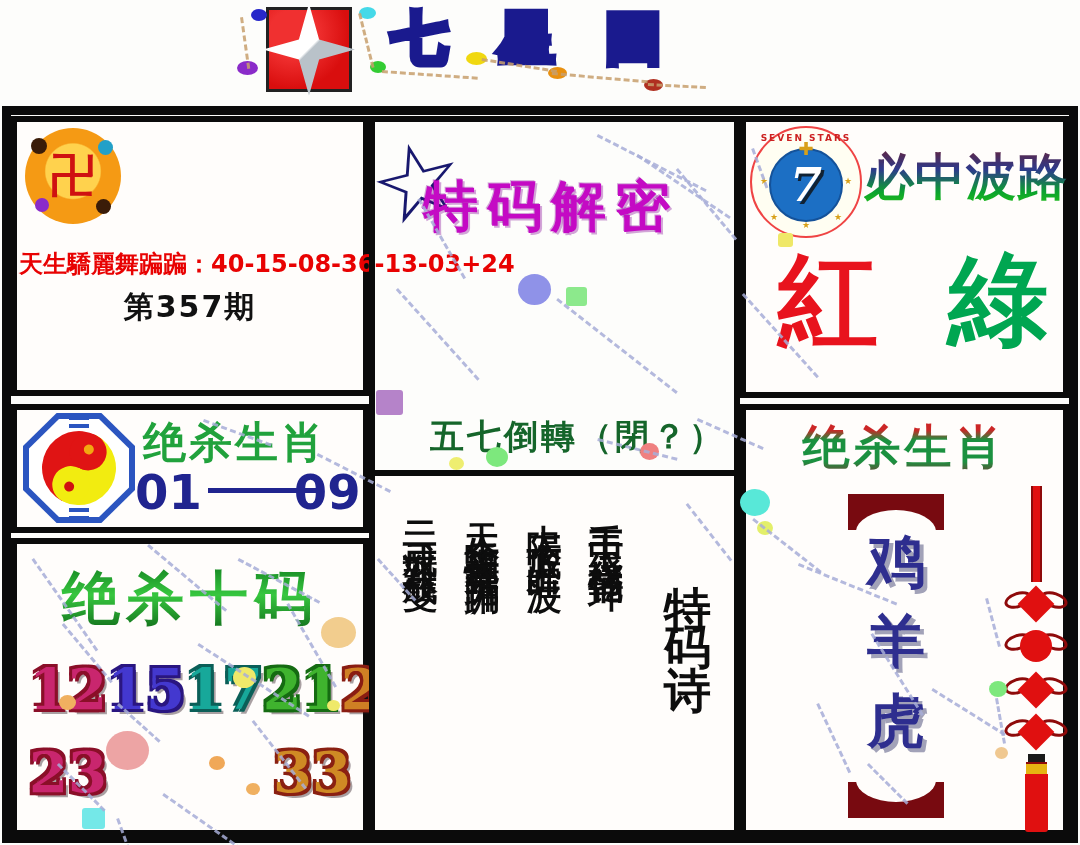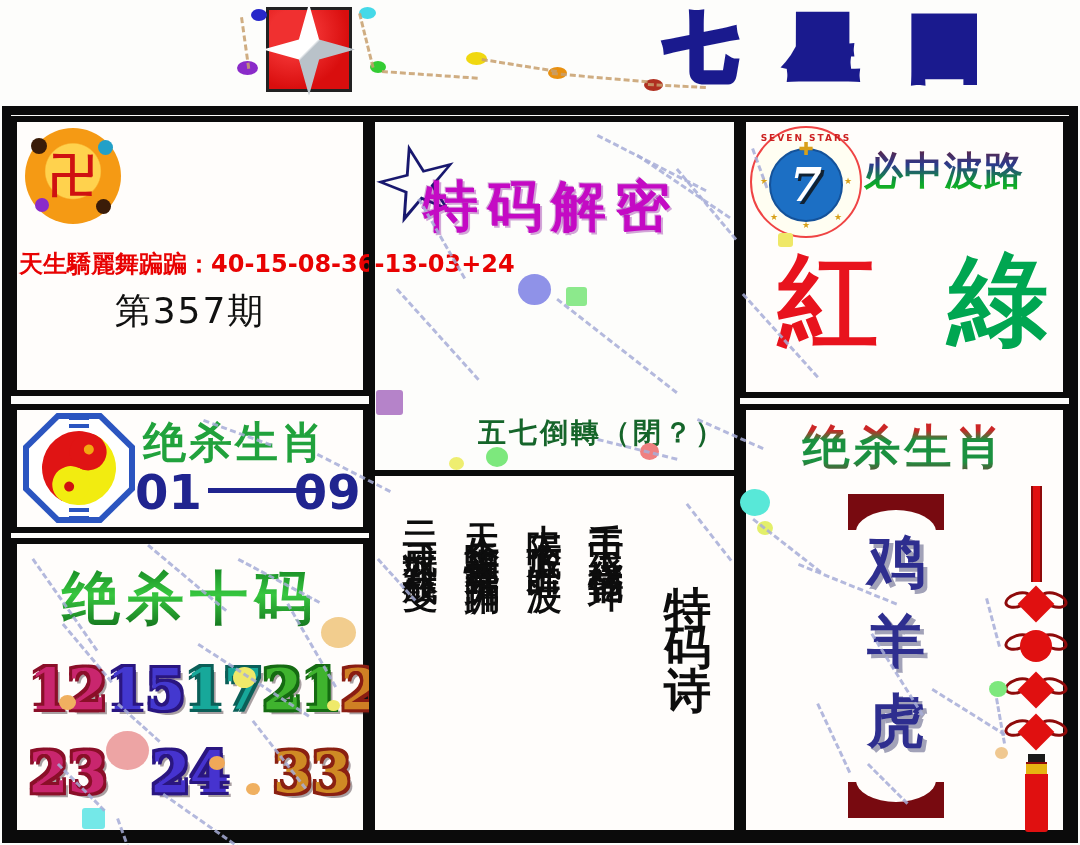--- a/index.html
+++ b/index.html
@@ -9,67 +9,67 @@
 
   
   #star-logo { position:absolute; left:266px; top:7px; width:86px; height:85px;
     background:#e01414; border:3px solid #222; z-index:2;
     background:radial-gradient(circle at 30% 30%, #f03030 0 30%, #d90e0e 70%);}
   #star-logo .spark { position:absolute; left:50%; top:50%; width:92px; height:92px;
     transform:translate(-50%,-50%);
     background:linear-gradient(135deg,#ffffff 0 49%,#b9c2c9 51%);
     clip-path:polygon(50% 0,61% 39%,100% 50%,61% 61%,50% 100%,39% 61%,0 50%,39% 39%); }
   #main-title { position:absolute; left:392px; top:2px; width:640px; z-index:2;
-    font-size:70px; font-weight:bold; letter-spacing:52px; white-space:nowrap;
+    font-size:55px; font-weight:bold; letter-spacing:52px; white-space:nowrap;
     color:#ffffff; -webkit-text-stroke:7px #1a1a8e;
-    text-shadow:0 0 1px #1a1a8e;text-align:right; }
+    text-shadow:0 0 1px #1a1a8e; }
 
   
   #frame { position:absolute; left:2px; top:106px; width:1076px; height:737px;
     border:9px solid #0b0b0b; z-index:1; }
 
   .panel { position:absolute; background:#fffdfb; border:6px solid #0b0b0b; z-index:1; }
 
   
   #box-results { left:11px; top:116px; width:358px; height:280px; }
   #wan-icon { position:absolute; left:8px; top:6px; width:96px; height:96px; border-radius:50%;
     background:radial-gradient(circle at 50% 45%, #ffd24d 0 38%, #f59a14 40% 72%, #e07c0a 100%);
     display:flex; align-items:center; justify-content:center; }
   #wan-icon .wan { font-size:46px; font-weight:bold; color:#cf1111; }
   .wan-dot { position:absolute; border-radius:50%; }
   #last-result { position:absolute; left:2px; top:126px; width:352px; white-space:nowrap;
     font-size:24px; font-weight:bold; color:#e80202; letter-spacing:0px; }
   #issue-no { position:absolute; left:0; top:165px; width:100%; text-align:center;
-    font-size:36px; color:#111; letter-spacing:2px; }
+    font-size:30px; color:#111; letter-spacing:2px;font-weight:bold; }
 
   
   #box-decode { left:369px; top:116px; width:371px; height:354px; border-bottom:none; background:transparent; }
   #decode-star { position:absolute; left:-4px; top:8px; font-size:104px; color:#18186e;
     font-weight:bold; transform:rotate(-14deg); line-height:1; }
   #decode-title { position:absolute; left:48px; top:48px; font-size:55px; font-weight:bold;
     color:#c40ac4; letter-spacing:9px; white-space:nowrap;
     text-shadow:2px 2px 0 rgba(130,0,150,.35), -1px -1px 0 rgba(130,0,150,.35); }
-  #decode-note { position:absolute; right:8px; top:292px; font-size:28px; font-weight:bold;
+  #decode-note { position:absolute; right:8px; top:292px; font-size:34px; font-weight:bold;
     color:#15652a; letter-spacing:3px; font-family:"DejaVu Serif","Liberation Serif",serif; }
 
   
   #box-bolu { left:740px; top:116px; width:329px; height:282px; }
   #seven-logo { position:absolute; left:4px; top:4px; width:112px; height:112px; border-radius:50%;
     background:#fffef2; border:2px solid #ef4444; }
   #seven-logo .ring-text { position:absolute; top:5px; left:0; width:100%; text-align:center;
     font-size:9px; font-weight:bold; color:#cc2222; letter-spacing:2px; }
   #seven-logo .inner { position:absolute; left:50%; top:53%; transform:translate(-50%,-50%);
     width:74px; height:74px; border-radius:50%; background:#1c6fc4; border:2px solid #14529a;
     display:flex; align-items:center; justify-content:center; }
   #seven-logo .seven { font-family:"DejaVu Serif",serif; font-size:46px; font-weight:bold;
     color:#ffffff; text-shadow:3px 3px 0 #123; font-style:italic; }
   #seven-logo .plus { position:absolute; left:50%; top:-12px; transform:translateX(-50%);
     color:#d8a018; font-size:18px; font-weight:bold; }
   #seven-logo .star-s { position:absolute; font-size:9px; color:#d8a018; }
-  #bolu-title { position:absolute; left:118px; top:22px; font-size:39px; font-weight:bold;
+  #bolu-title { position:absolute; left:118px; top:22px; font-size:50px; font-weight:bold;
     letter-spacing:1px; white-space:nowrap;
     background:linear-gradient(180deg,#6e1f2e 0%,#2d3a8c 38%,#0ba32e 72%,#2ecc11 100%);
     -webkit-background-clip:text; background-clip:text; color:transparent; }
   .big-char { position:absolute; font-family:"DejaVu Serif","Liberation Serif",serif;
     font-size:100px; font-weight:bold; line-height:1; }
   #red-char   { left:32px; top:128px; color:#e8131d; }
   #green-char { left:202px; top:128px; color:#00a651; }
 
   
   #box-teduan { left:11px; top:404px; width:358px; height:129px; }
@@ -220,21 +220,20 @@
     <div id="killed-numbers">
         <div class="num-row">
           <span class="knum" style="color: rgb(201, 38, 110); text-shadow: rgb(138, 15, 40) -3px -3px 0px, rgb(138, 15, 40) 3px -3px 0px, rgb(138, 15, 40) -3px 3px 0px, rgb(138, 15, 40) 3px 3px 0px, rgba(40, 20, 30, 0.4) 5px 5px 0px;">12</span>
           <span class="knum" style="color: rgb(67, 56, 207); text-shadow: rgb(42, 22, 128) -3px -3px 0px, rgb(42, 22, 128) 3px -3px 0px, rgb(42, 22, 128) -3px 3px 0px, rgb(42, 22, 128) 3px 3px 0px, rgba(40, 20, 30, 0.4) 5px 5px 0px;">15</span>
           <span class="knum" style="color: rgb(23, 168, 154); text-shadow: rgb(11, 95, 88) -3px -3px 0px, rgb(11, 95, 88) 3px -3px 0px, rgb(11, 95, 88) -3px 3px 0px, rgb(11, 95, 88) 3px 3px 0px, rgba(40, 20, 30, 0.4) 5px 5px 0px;">17</span>
           <span class="knum" style="color: rgb(63, 179, 46); text-shadow: rgb(21, 107, 18) -3px -3px 0px, rgb(21, 107, 18) 3px -3px 0px, rgb(21, 107, 18) -3px 3px 0px, rgb(21, 107, 18) 3px 3px 0px, rgba(40, 20, 30, 0.4) 5px 5px 0px;">21</span>
           <span class="knum" style="color: rgb(207, 128, 36); text-shadow: rgb(138, 29, 18) -3px -3px 0px, rgb(138, 29, 18) 3px -3px 0px, rgb(138, 29, 18) -3px 3px 0px, rgb(138, 29, 18) 3px 3px 0px, rgba(40, 20, 30, 0.4) 5px 5px 0px;">22</span>
         </div>
         <div class="num-row">
           <span class="knum" style="color: rgb(201, 38, 110); text-shadow: rgb(138, 15, 40) -3px -3px 0px, rgb(138, 15, 40) 3px -3px 0px, rgb(138, 15, 40) -3px 3px 0px, rgb(138, 15, 40) 3px 3px 0px, rgba(40, 20, 30, 0.4) 5px 5px 0px;">23</span>
-          <span class="knum" style="color: rgb(70, 51, 207); text-shadow: rgb(42, 22, 128) -3px -3px 0px, rgb(42, 22, 128) 3px -3px 0px, rgb(42, 22, 128) -3px 3px 0px, rgb(42, 22, 128) 3px 3px 0px, rgba(40, 20, 30, 0.4) 5px 5px 0px;">24</span>
           <span class="knum" style="color: rgb(207, 138, 36); text-shadow: rgb(138, 32, 18) -3px -3px 0px, rgb(138, 32, 18) 3px -3px 0px, rgb(138, 32, 18) -3px 3px 0px, rgb(138, 32, 18) 3px 3px 0px, rgba(40, 20, 30, 0.4) 5px 5px 0px;">33</span>
         </div>
       </div>
   </div>
 
   <div class="panel" id="box-poem">
     <div id="poem-flow">
       <div id="poem-title">特码诗</div>
     <div class="poem-line">手中一綫構乾坤</div>
         <div class="poem-line">太陽底下出旺波</div>

